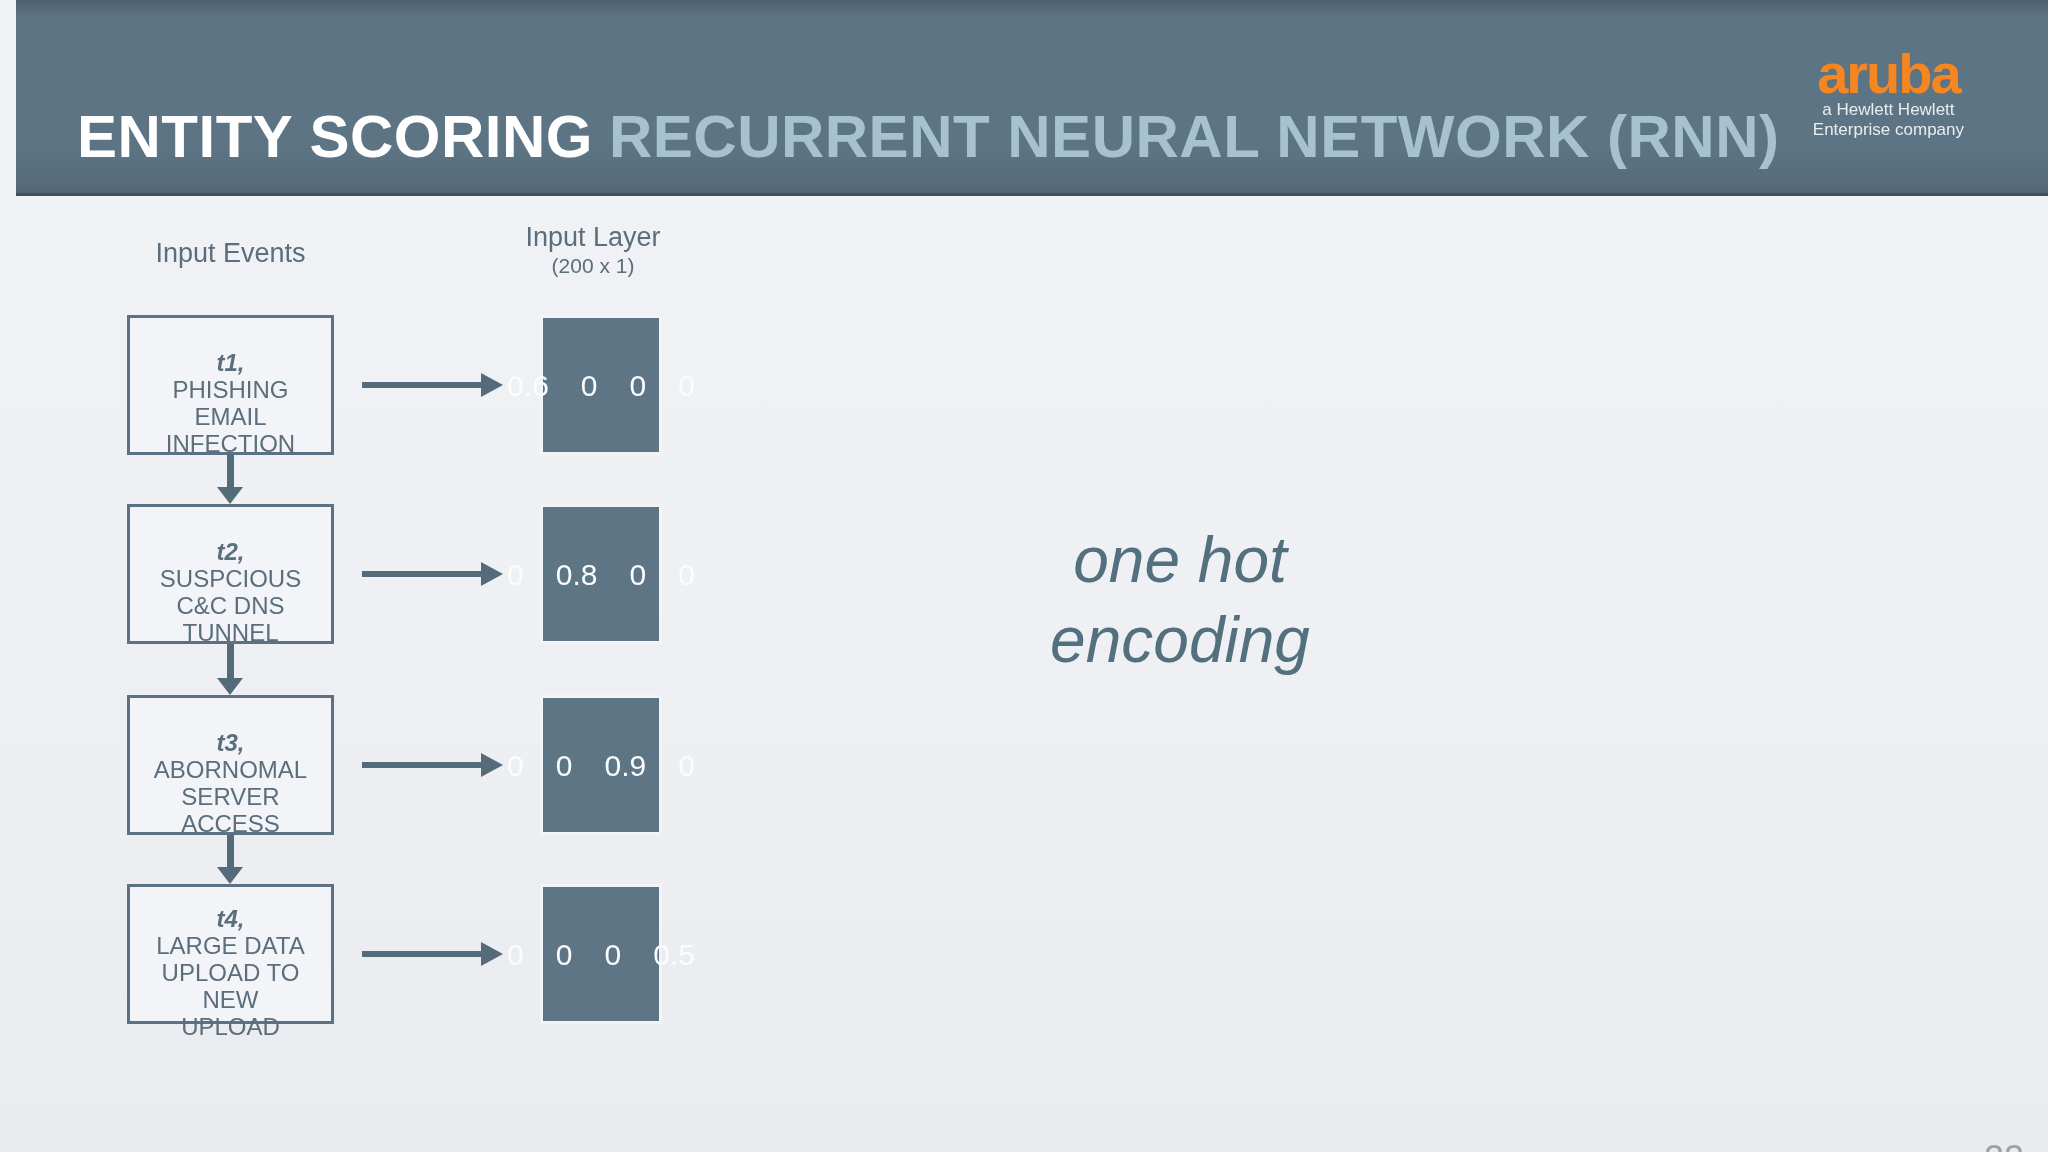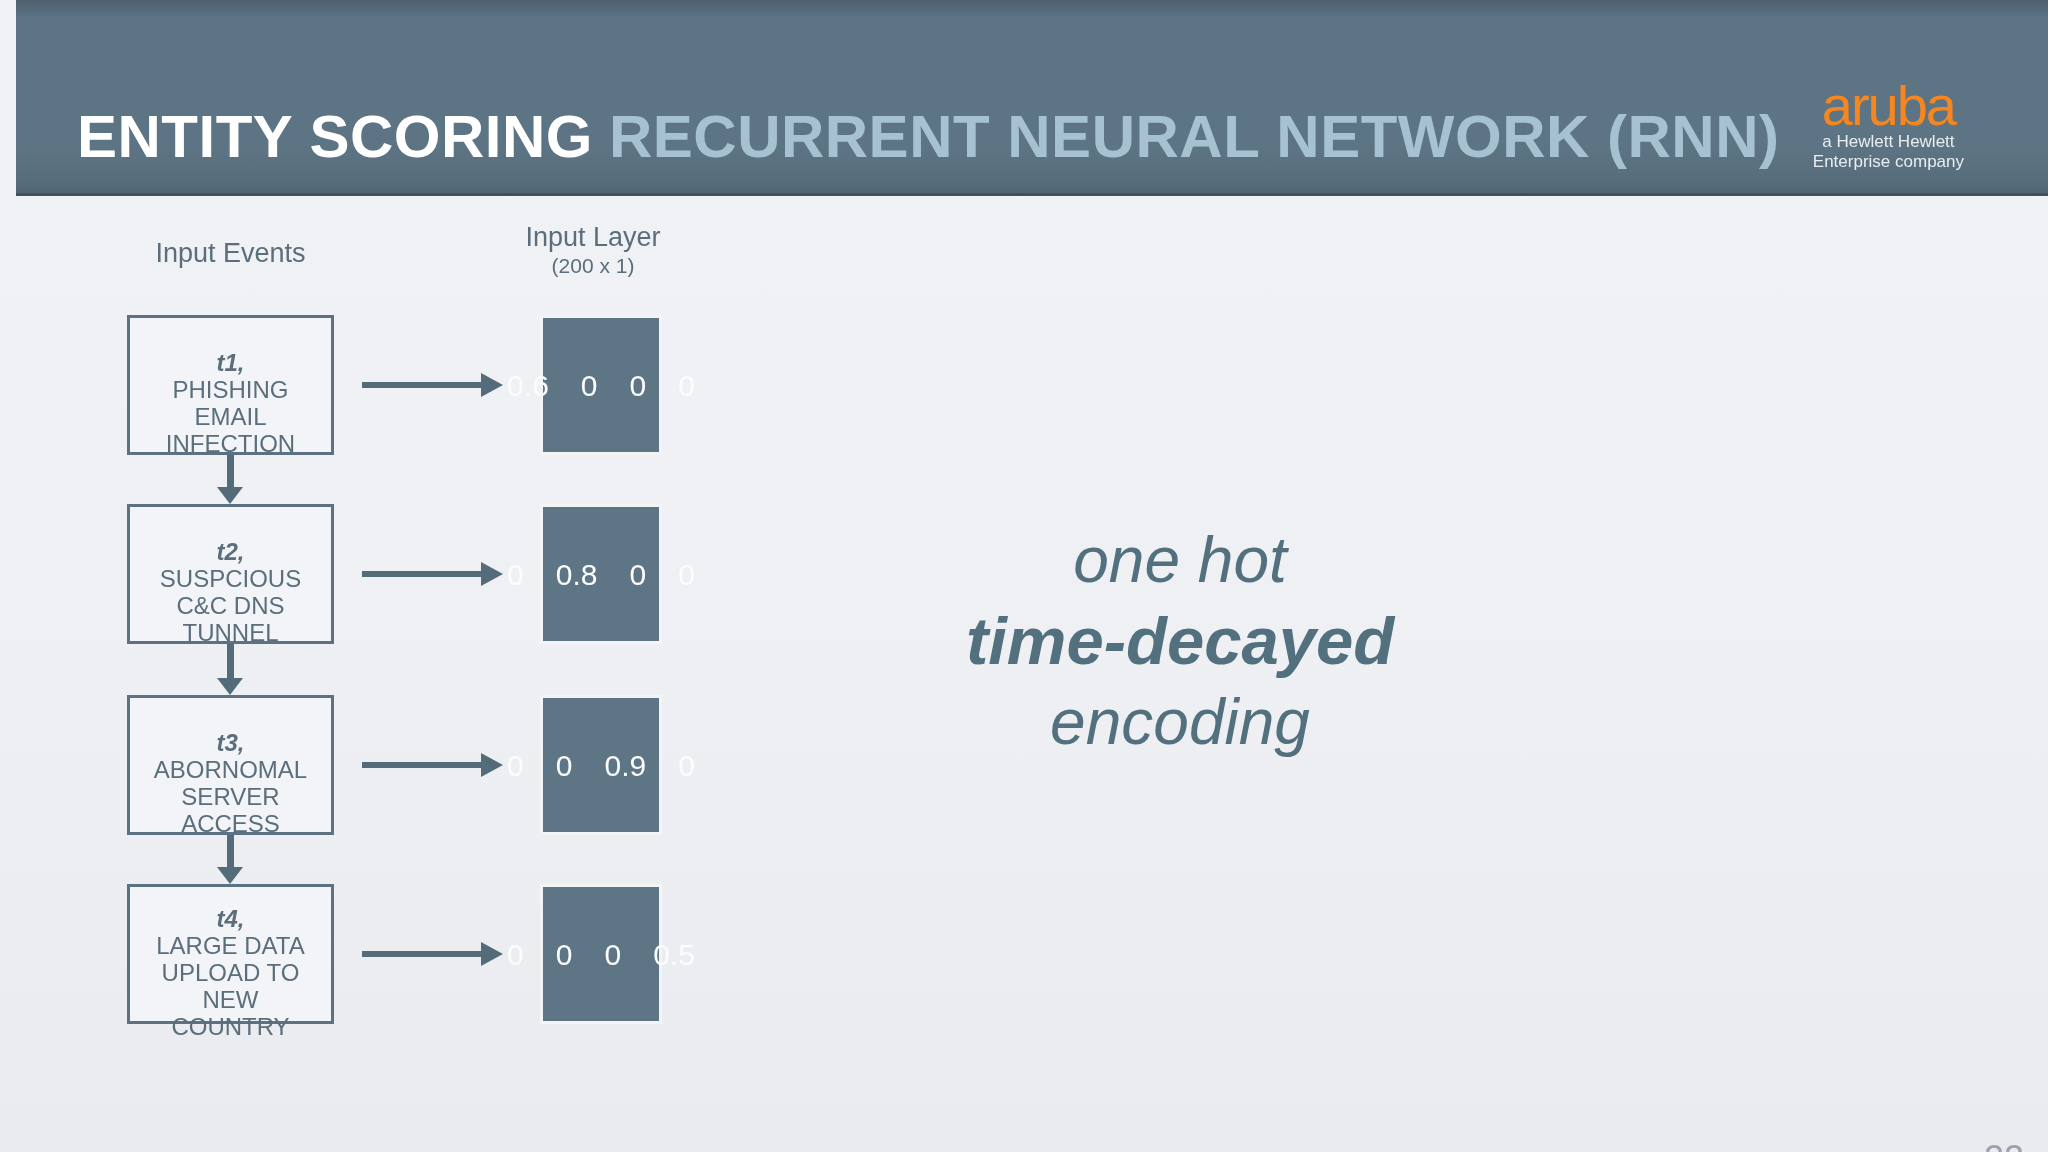--- a/index.html
+++ b/index.html
@@ -23,22 +23,22 @@
     white-space:nowrap;
     font-weight:bold;font-size:60px;letter-spacing:0.5px;
   }
   .t-strong{color:#ffffff;}
   .t-light{color:#a6c2d0;margin-left:16px;}
   .logo{
     position:absolute;right:100px;top:48px;
     text-align:center;line-height:1;
   }
   .brand{
-    font-size:56px;font-weight:normal;color:#f6861f;
-    letter-spacing:-2px;line-height:52px;margin-top:32px;
+    font-size:56px;font-weight:bold;color:#f6861f;
+    letter-spacing:-2px;line-height:52px;
   }
   .tag{font-size:17px;color:#e9edf0;line-height:20px;font-weight:normal;}
 
   
   .col-label{
     position:absolute;color:#5a6e7c;text-align:center;
     font-size:27px;line-height:30px;
   }
   .lbl-events{left:127px;top:238px;width:207px;}
   .lbl-layer{left:495px;top:222px;width:196px;}
@@ -135,21 +135,21 @@
     <div class="t">t3,</div>
     <div>ABORNOMAL</div>
     <div>SERVER</div>
     <div>ACCESS</div>
   </div>
   <div class="event-box" style="top:884px">
     <div class="t">t4,</div>
     <div>LARGE DATA</div>
     <div>UPLOAD TO</div>
     <div>NEW</div>
-    <div>COUNTRY</div>
+    <div>UPLOAD</div>
   </div>
 
   <div class="varrow" style="left:217px;top:455px;height:49px">
     <div class="stem"></div>
     <div class="head"></div>
   </div>
   <div class="varrow" style="left:217px;top:644px;height:51px">
     <div class="stem"></div>
     <div class="head"></div>
   </div>
@@ -195,19 +195,18 @@
   </div>
   <div class="vector-box" style="top:884px">
     <div>0</div>
     <div>0</div>
     <div>0</div>
     <div>0.5</div>
   </div>
 
   <div class="annotation">
     <div class="a1">one hot</div>
-    <div class="a2">time-decayed</div>
     <div class="a3">encoding</div>
   </div>
 
   <div class="page-num">22</div>
 
 </div>
 
 </body></html>

